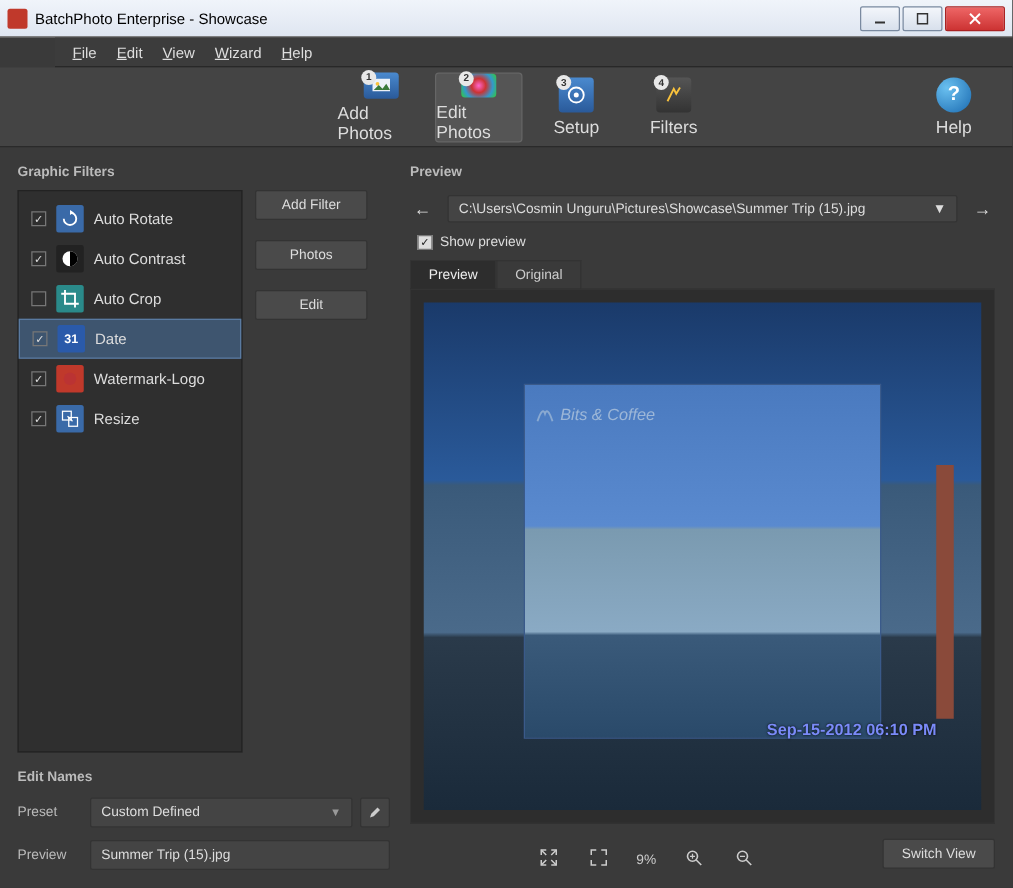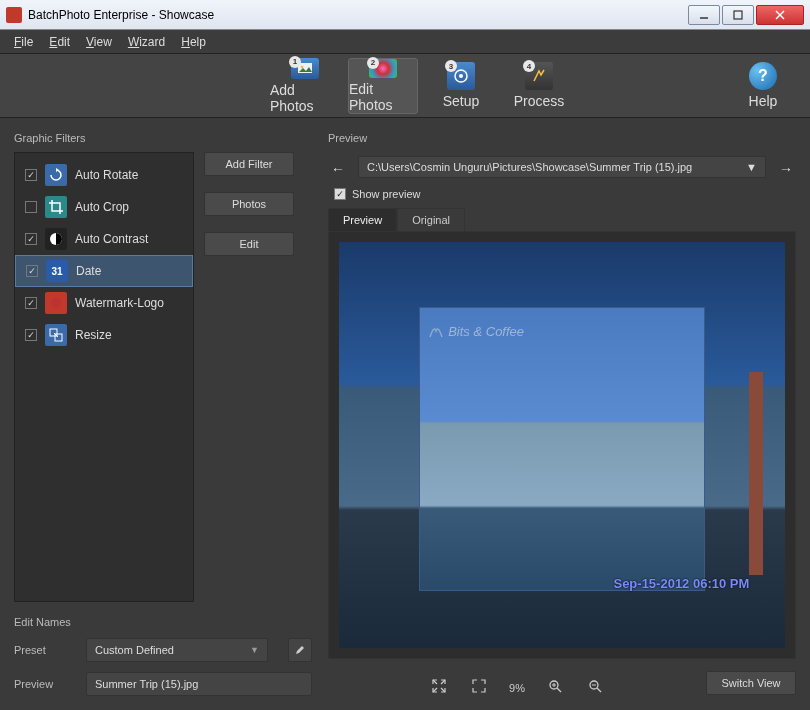--- a/index.html
+++ b/index.html
@@ -8,54 +8,54 @@
   
   .titlebar { height: 30px; background: linear-gradient(#f0f4fa,#dfe6f1); display:flex; align-items:center; padding:0 6px; border-bottom:1px solid #888; }
   .titlebar .appicon { width:16px; height:16px; background:#c0392b; border-radius:2px; margin-right:6px; }
   .titlebar .title { font-size:12px; color:#000; flex:1; }
   .winbtns { display:flex; gap:2px; }
   .winbtn { width:32px; height:20px; border:1px solid #7a8aa0; background:linear-gradient(#f3f6fb,#d8e0ec); border-radius:2px; display:flex; align-items:center; justify-content:center; font-size:11px; }
   .winbtn.close { background:linear-gradient(#e66,#c33); color:#fff; width:48px; border-color:#a22; }
   .winbtn svg { width:10px; height:10px; }
 
   
-  .menubar { height:24px; background:#3c3c3c; display:flex; align-items:center; padding:0 8px; gap:4px; border-bottom:1px solid #222; }
+  .menubar { height:24px; background:#3c3c3c; display:flex; align-items:center; padding:0 8px; gap:4px; border-bottom:1px solid #222;margin-left:44px; }
   .menubar span { color:#ddd; font-size:12px; padding:2px 6px; cursor:default; }
   .menubar span u { text-decoration: underline; }
 
   
   .toolbar { height:64px; background:#444; display:flex; align-items:center; padding:4px 12px; gap:8px; border-bottom:1px solid #222; }
   .tbtn { display:flex; flex-direction:column; align-items:center; justify-content:center; width:70px; height:56px; border-radius:3px; cursor:pointer; }
   .tbtn.active { background:#555; border:1px solid #666; }
   .tbtn .ticon { width:28px; height:28px; border-radius:3px; display:flex; align-items:center; justify-content:center; position:relative; }
   .tbtn .tnum { position:absolute; left:-2px; top:-2px; width:12px; height:12px; border-radius:50%; background:#e8e8e8; color:#333; font-size:8px; font-weight:bold; display:flex; align-items:center; justify-content:center; }
   .tbtn .tlabel { font-size:14px; color:#ddd; margin-top:3px; }
   .toolbar .spacer { flex:1; }
 
   
   .body { display:flex; height: calc(100% - 30px - 24px - 64px); background:#3a3a3a; }
   .left  { width: 320px; padding:14px 8px 14px 14px; display:flex; flex-direction:column; }
   .right { flex:1; padding:14px 14px 14px 8px; display:flex; flex-direction:column; }
 
-  .panel-label { color:#bbb; font-size:11px; margin-bottom:8px; }
+  .panel-label { color:#bbb; font-size:11px; margin-bottom:8px;font-weight:bold; }
 
   .filterbox { display:flex; gap:10px; flex:1; min-height:0; }
   .filterlist { background:#2f2f2f; border:1px solid #222; width:180px; padding:6px 0; }
   .fitem { display:flex; align-items:center; gap:8px; height:32px; padding:0 10px; cursor:pointer; }
   .fitem.selected { background:#3e556f; border:1px solid #5a7aa0; }
   .fcheck { width:12px; height:12px; border:1px solid #777; display:flex; align-items:center; justify-content:center; font-size:9px; color:#ddd; }
   .fcheck.on::after { content:"✓"; }
   .ficon { width:22px; height:22px; border-radius:2px; display:flex; align-items:center; justify-content:center; }
   .flabel { color:#ddd; font-size:12px; }
 
   .filterbtns { display:flex; flex-direction:column; gap:16px; width:90px; }
   .btn { height:24px; background:#4a4a4a; border:1px solid #333; color:#ddd; font-size:11px; border-radius:2px; display:flex; align-items:center; justify-content:center; cursor:pointer; }
 
   .editnames { margin-top:14px; }
-  .row { display:flex; align-items:center; gap:20px; margin-top:10px; }
+  .row { display:flex; align-items:center; gap:6px; margin-top:10px; }
   .row .rlabel { color:#bbb; font-size:11px; width:52px; }
   .select { flex:1; height:24px; background:#444; border:1px solid #333; color:#ddd; font-size:11px; padding:0 8px; display:flex; align-items:center; justify-content:space-between; border-radius:2px; }
   .select .arrow { font-size:9px; color:#999; }
   .penbtn { width:24px; height:24px; background:#444; border:1px solid #333; border-radius:2px; display:flex; align-items:center; justify-content:center; }
   .textfield { flex:1; height:24px; background:#444; border:1px solid #333; color:#ddd; font-size:11px; padding:0 8px; display:flex; align-items:center; border-radius:2px; }
 
   
   .pathrow { display:flex; align-items:center; gap:10px; margin-bottom:10px; margin-top:4px; }
   .arrowbtn { width:20px; color:#ddd; text-align:center; font-size:14px; cursor:pointer; }
   .pathselect { flex:1; height:22px; background:#444; border:1px solid #333; color:#ddd; font-size:11px; padding:0 8px; display:flex; align-items:center; justify-content:space-between; border-radius:2px; }
@@ -148,21 +148,21 @@
     </div>
     <div class="tlabel">Setup</div>
   </div>
   <div class="tbtn">
     <div class="ticon" style="background:linear-gradient(#555,#333);">
         <span class="tnum">4</span>
       <svg width="16" height="16" viewBox="0 0 16 16">
           <path d="M3 13 L8 3 L10 7 L13 2" fill="none" stroke="#f9c23c" stroke-width="1.5"></path>
         </svg>
     </div>
-    <div class="tlabel">Process</div>
+    <div class="tlabel">Filters</div>
   </div>
   <div class="spacer"></div>
   <div class="tbtn">
     <div class="ticon" style="background:radial-gradient(circle at 30% 30%, #6ac0f0, #1a6ab0); border-radius:50%;">
       <span style="color:#fff; font-weight:bold; font-size:16px;">?</span>
     </div>
     <div class="tlabel">Help</div>
   </div>
 </div>
 
@@ -176,37 +176,37 @@
             <div class="fcheck on"></div>
             <div class="ficon" style="background:#3a6aa8;">
               <svg width="16" height="16" viewBox="0 0 16 16">
                 <path d="M8 3 A5 5 0 1 1 3 8" fill="none" stroke="#fff" stroke-width="1.5"></path>
                 <path d="M8 1 L8 5 L11 3 Z" fill="#fff"></path>
               </svg>
             </div>
             <div class="flabel">Auto Rotate</div>
           </div>
           <div class="fitem">
+            <div class="fcheck on"></div>
+            <div class="ficon" style="background:#222222;">
+              <svg width="16" height="16" viewBox="0 0 16 16">
+                <circle cx="8" cy="8" r="6" fill="#fff"></circle>
+                <path d="M8 2 A6 6 0 0 1 8 14 Z" fill="#000"></path>
+              </svg>
+            </div>
+            <div class="flabel">Auto Contrast</div>
+          </div>
+          <div class="fitem">
             <div class="fcheck "></div>
             <div class="ficon" style="background:#2a8a8a;">
               <svg width="16" height="16" viewBox="0 0 16 16">
                 <path d="M4 1 L4 12 L15 12 M1 4 L12 4 L12 15" fill="none" stroke="#fff" stroke-width="1.5"></path>
               </svg>
             </div>
             <div class="flabel">Auto Crop</div>
-          </div>
-          <div class="fitem">
-            <div class="fcheck on"></div>
-            <div class="ficon" style="background:#222222;">
-              <svg width="16" height="16" viewBox="0 0 16 16">
-                <circle cx="8" cy="8" r="6" fill="#fff"></circle>
-                <path d="M8 2 A6 6 0 0 1 8 14 Z" fill="#000"></path>
-              </svg>
-            </div>
-            <div class="flabel">Auto Contrast</div>
           </div>
           <div class="fitem selected">
             <div class="fcheck on"></div>
             <div class="ficon" style="background:#2a5aaa;">
               <span style="color:#fff;font-size:10px;font-weight:bold;">31</span>
             </div>
             <div class="flabel">Date</div>
           </div>
           <div class="fitem">
             <div class="fcheck on"></div>

